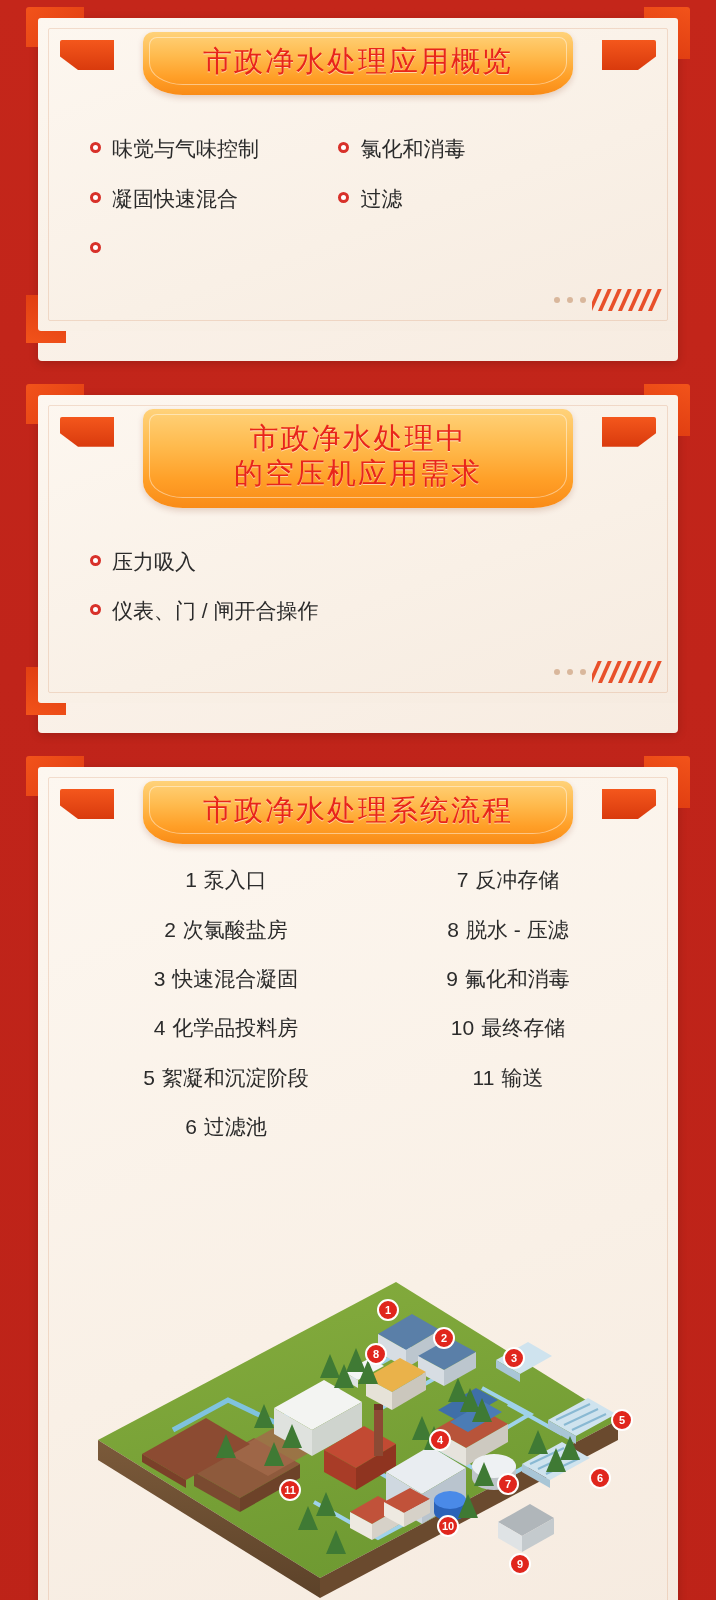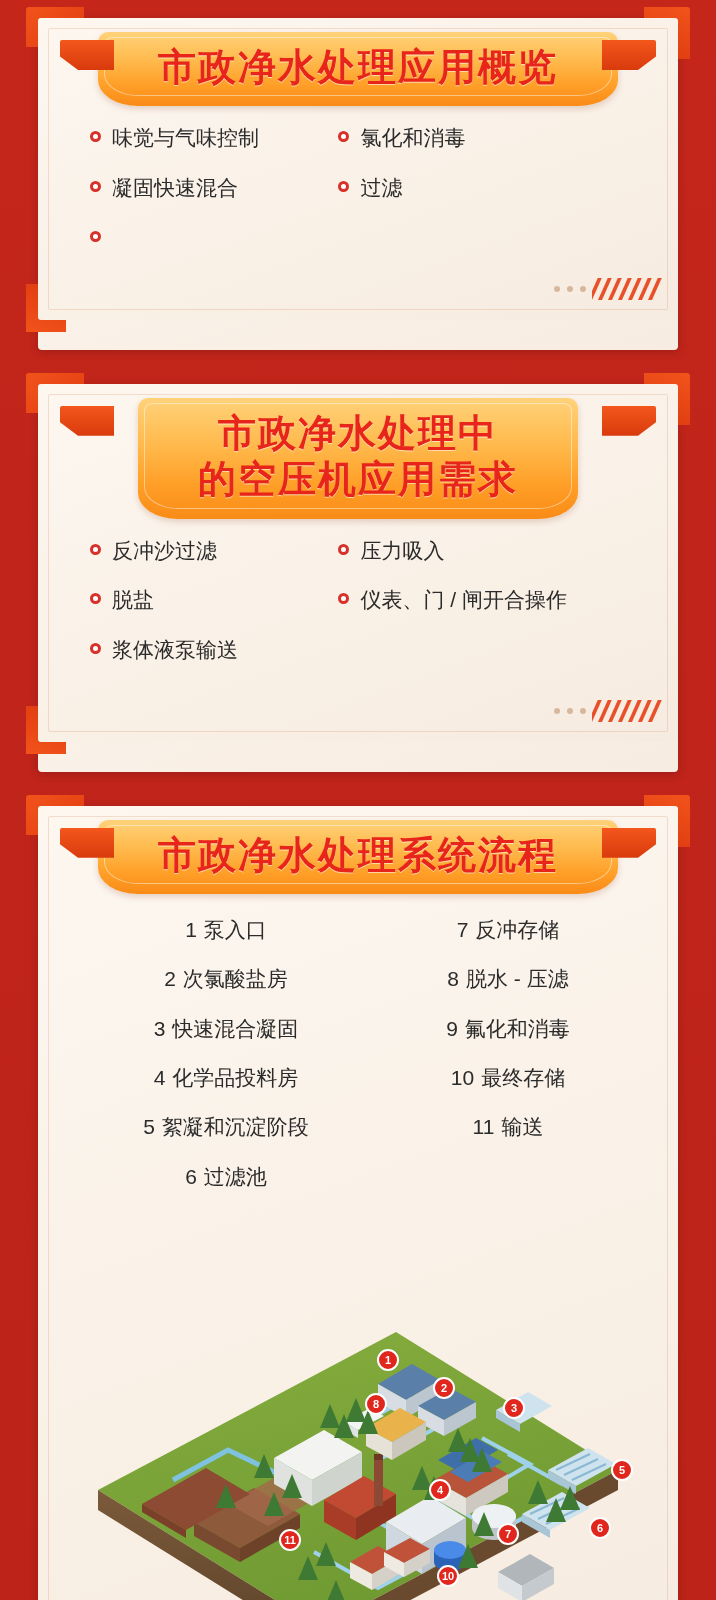--- a/index.html
+++ b/index.html
@@ -79,42 +79,42 @@
     content:"";
     position:absolute; left:6px; right:6px; top:5px; bottom:10px;
     border:1px solid rgba(255,255,255,.45);
     border-radius: 8px 8px 34px 34px / 8px 8px 22px 22px;
     pointer-events:none;
   }
   .banner-title {
     position: relative;
     z-index: 4;
     color: #e8251b;
-    font-size: 38px;
-    font-weight: bold;
+    font-size: 29px;
+    font-weight: normal;
     letter-spacing: 2px;
     line-height: 1.22;
     text-shadow: 0 1px 0 rgba(255,255,255,.55);
     white-space: pre-line;
   }
   
   .ribbon-l, .ribbon-r {
     position:absolute;
     top: 22px;
     width: 54px; height: 30px;
     background: linear-gradient(180deg,#f4571c,#d93a0d);
     z-index:1;
   }
   .ribbon-l { left: 22px; clip-path: polygon(0 0, 100% 0, 100% 100%, 18px 100%, 0 55%); border-radius:2px 0 0 2px;}
   .ribbon-r { right: 22px; clip-path: polygon(0 0, 100% 0, 100% 55%, calc(100% - 18px) 100%, 0 100%); border-radius:0 2px 2px 0;}
 
   
   .bullets {
     display: flex;
-    padding: 18px 48px 4px 52px;
+    padding: 40px 48px 4px 52px;
     position: relative;
     z-index: 3;
     justify-content: space-between;
   }
   .bullets .col { flex: 1; }
   .bullets .col.narrow { flex: 0 0 46%; }
   .bullet {
     display: flex;
     align-items: flex-start;
     margin-bottom: 22px;
@@ -253,34 +253,20 @@
     <div class="banner-wrap">
       <div class="ribbon-l"></div>
       <div class="ribbon-r"></div>
       <div class="banner">
         <div class="banner-title">市政净水处理中
 的空压机应用需求</div>
       </div>
     </div>
 
     <div class="bullets">
-      <div class="col narrow">
-        <div class="bullet">
-          <span class="dot"></span>
-          <span class="bullet-text">反冲沙过滤</span>
-        </div>
-        <div class="bullet">
-          <span class="dot"></span>
-          <span class="bullet-text">脱盐</span>
-        </div>
-        <div class="bullet">
-          <span class="dot"></span>
-          <span class="bullet-text">浆体液泵输送</span>
-        </div>
-      </div>
       <div class="col">
         <div class="bullet">
           <span class="dot"></span>
           <span class="bullet-text">压力吸入</span>
         </div>
         <div class="bullet">
           <span class="dot"></span>
           <span class="bullet-text">仪表、门 / 闸开合操作</span>
         </div>
       </div>

